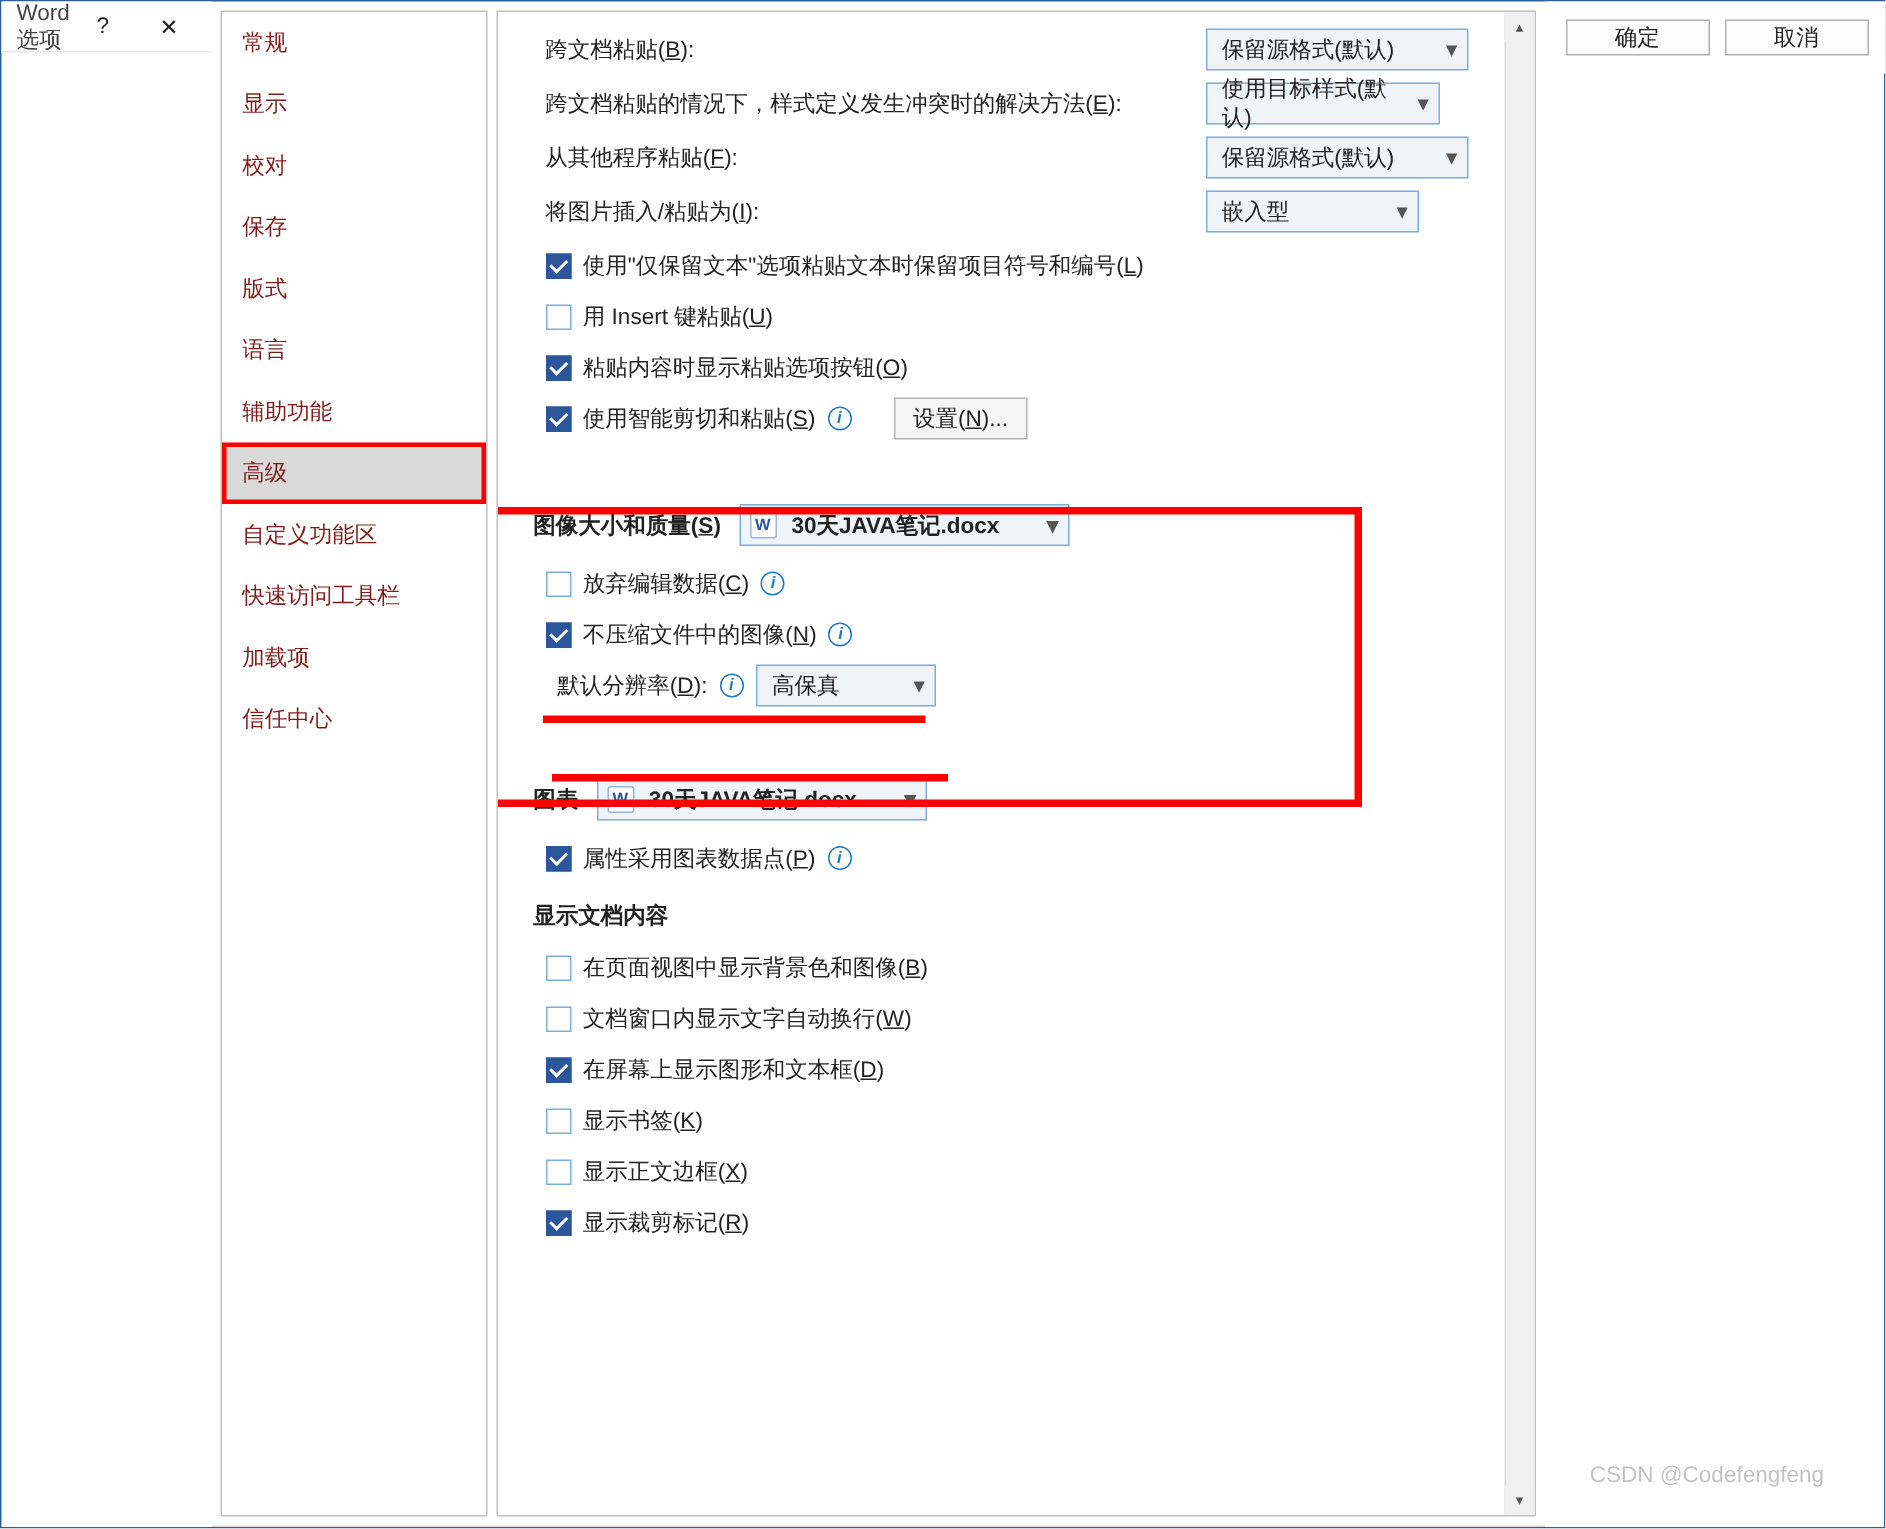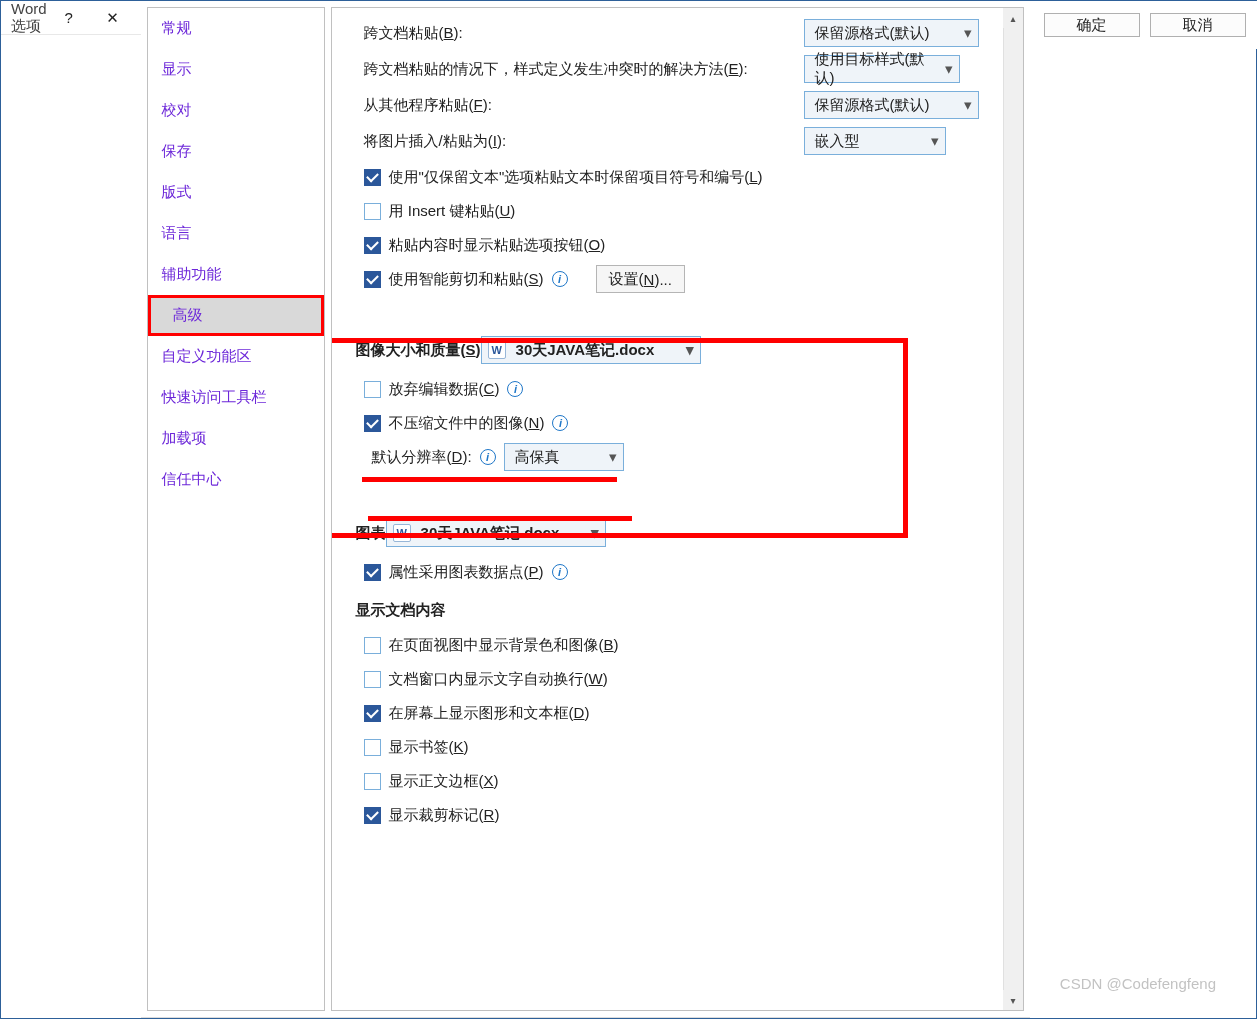--- a/index.html
+++ b/index.html
@@ -49,26 +49,26 @@
   .sidebar {
     width: 178px;
     border: 1px solid #c0c0c0;
     margin: 6px;
     overflow: hidden;
     background: #fff;
   }
   .sidebar-item {
     padding: 11px 14px;
     cursor: pointer;
-    color: #6d28d9;
+    color: #7f1d1d;
   }
   .sidebar-item.selected {
     background: #d9d9d9;
     border: 3px solid #ff0000;
-    padding: 8px 22px;
+    padding: 8px 11px;
   }
   
   .content-wrap {
     flex: 1;
     display: flex;
     position: relative;
     margin: 6px 6px 6px 0;
     border: 1px solid #c0c0c0;
     background: #fff;
     overflow: hidden;
@@ -158,20 +158,21 @@
     border: 1px solid #b5b5b5;
     background: #f6f6f6;
     cursor: pointer;
     display: inline-flex; align-items: center;
   }
   .section-title {
     font-weight: bold;
     margin: 14px 0 8px 0;
     display: flex;
     align-items: center;
+    gap: 12px;
   }
   .info {
     display: inline-flex;
     width: 16px; height: 16px;
     border-radius: 50%;
     border: 1.5px solid #1f77c8;
     color: #1f77c8;
     align-items: center; justify-content: center;
     font-size: 11px; font-style: italic; font-weight: bold;
   }

